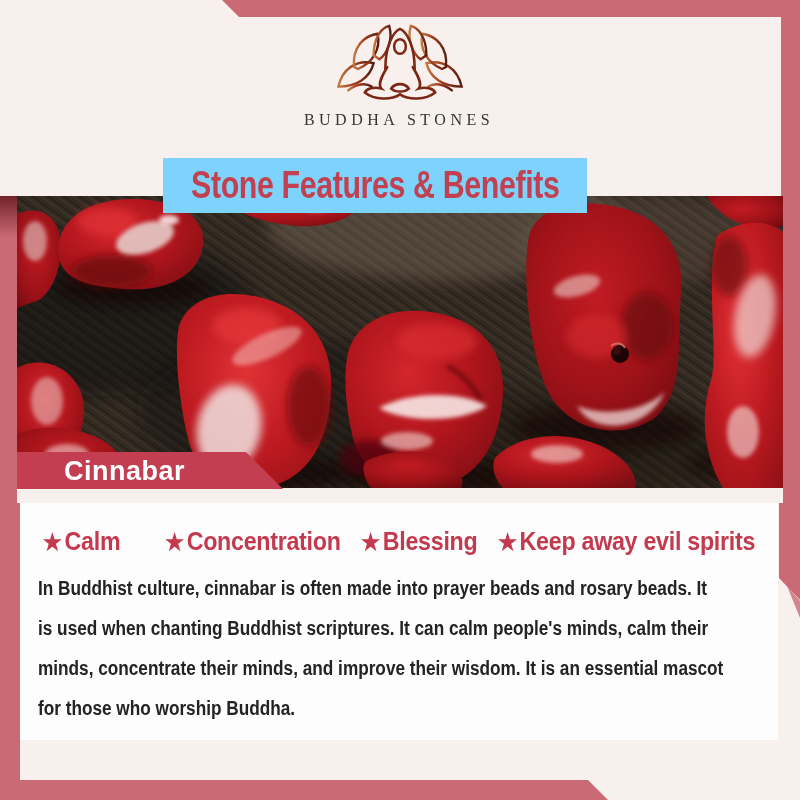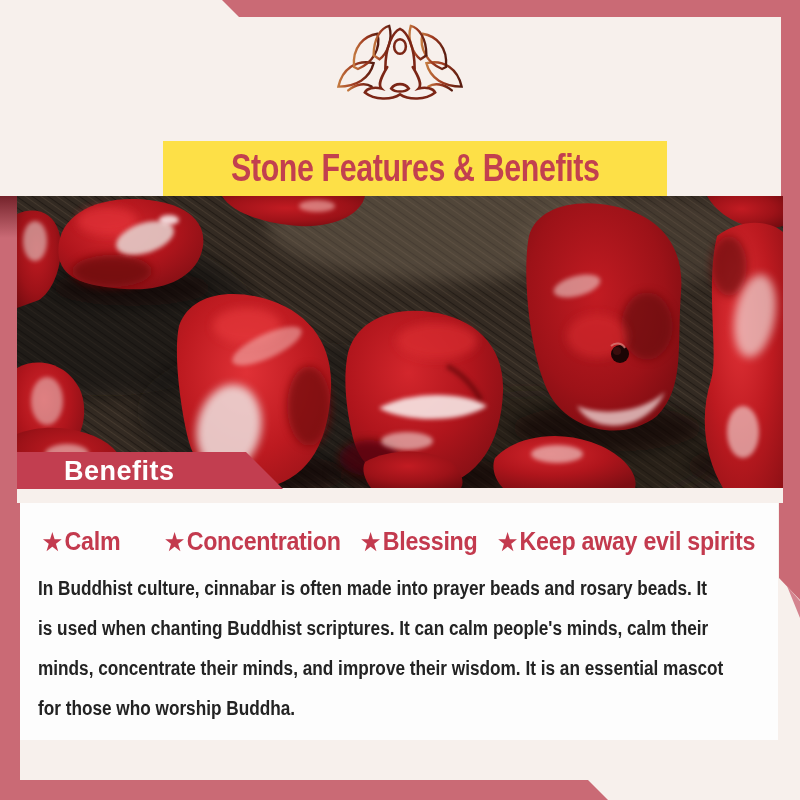--- a/index.html
+++ b/index.html
@@ -7,21 +7,21 @@
   .canvas{position:relative;width:800px;height:800px;overflow:hidden;background:var(--cream,#f7f0ec);}
 
   
   .ribbons{position:absolute;left:0;top:0;width:800px;height:800px;z-index:1;}
 
   
   .header-section{position:absolute;left:17px;top:17px;width:764px;height:179px;background:var(--cream,#f7f0ec);z-index:2;}
   .logo-wrap{position:absolute;left:325px;top:24px;width:150px;height:88px;z-index:3;}
   .brand-name{position:absolute;left:17px;top:111px;width:764px;text-align:center;z-index:3;
     font-family:"Liberation Serif",serif;font-size:16px;letter-spacing:4.5px;color:#3b332e;}
-  .title-box{position:absolute;left:163px;top:141px;width:504px;height:55px;background:#fde047;z-index:3;
+  .title-box{position:absolute;left:163px;top:158px;width:424px;height:55px;background:#7dd3fc;z-index:3;
     display:flex;align-items:center;justify-content:center;}
   .page-title{display:inline-block;transform:scaleX(.8);transform-origin:center;
     font-size:38px;font-weight:bold;letter-spacing:-.5px;color:var(--title-red,#c2404f);white-space:nowrap;}
 
   
   .photo{position:absolute;left:17px;top:196px;width:766px;height:292px;z-index:2;}
   .photo svg{display:block;}
 
   
   .banner{position:absolute;left:17px;top:452px;width:266px;height:37px;z-index:4;
@@ -84,20 +84,21 @@
       </g>
       <g stroke="#7c2616" stroke-width="2.6" fill="none" stroke-linecap="round">
         <ellipse cx="75" cy="23" rx="6" ry="7.5"></ellipse>
         <path d="M60,46 C60,22 68,8 75,5 C82,8 90,22 90,46"></path>
         <path d="M62,44 C56,54 52,62 56,66 C48,64 41,66 39,70 C49,78 66,78 75,72 C84,78 101,78 111,70 C109,66 102,64 94,66 C98,62 94,54 88,44"></path>
         <path d="M66,66 C70,60 80,60 84,66 C80,70 70,70 66,66 Z"></path>
       </g>
     </svg>
   </div>
 
+  <div class="brand-name">BUDDHA STONES</div>
 
   <div class="title-box">
     <span class="page-title">Stone Features &amp; Benefits</span>
   </div>
 
   <div class="photo">
     <svg viewBox="0 0 766 292" width="766" height="292" preserveAspectRatio="none">
       <defs>
         <radialGradient id="stA" cx=".4" cy=".35" r=".8">
           <stop offset="0" stop-color="#d3262c"></stop>
@@ -206,21 +207,21 @@
       <g>
         <path d="M700,40 C724,22 752,24 766,36 L766,292 L706,292 C688,262 682,222 694,184 C702,158 688,90 700,40 Z" fill="url(#stC)"></path>
         <ellipse cx="712" cy="70" rx="18" ry="30" fill="#60070c" opacity=".6" filter="url(#b4)"></ellipse>
         <ellipse cx="738" cy="120" rx="20" ry="42" fill="#eed9d6" opacity=".7" filter="url(#b4)" transform="rotate(10 738 120)"></ellipse>
         <ellipse cx="726" cy="236" rx="16" ry="26" fill="#f4e3e0" opacity=".6" filter="url(#b2)"></ellipse>
       </g>
     </svg>
   </div>
 
   <div class="banner">
-    <span class="stone-name">Benefits</span>
+    <span class="stone-name">Cinnabar</span>
   </div>
 
   <div class="strip"></div>
 
   <div class="content-box">
     <div class="benefits-row">
       <span class="benefit"><span class="star">★</span><span>Calm</span></span>
       <span class="benefit"><span class="star">★</span><span>Concentration</span></span>
       <span class="benefit"><span class="star">★</span><span>Blessing</span></span>
       <span class="benefit"><span class="star">★</span><span>Keep away evil spirits</span></span>

